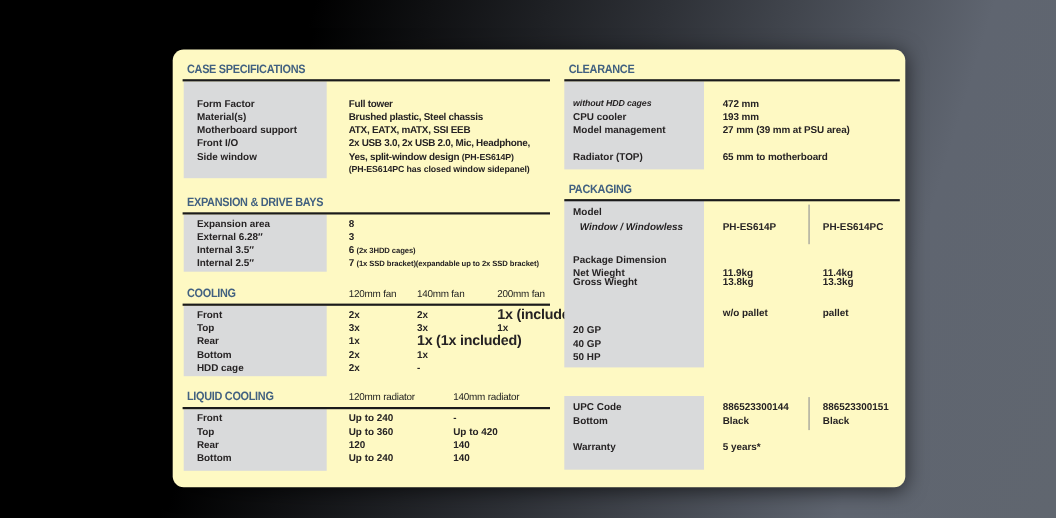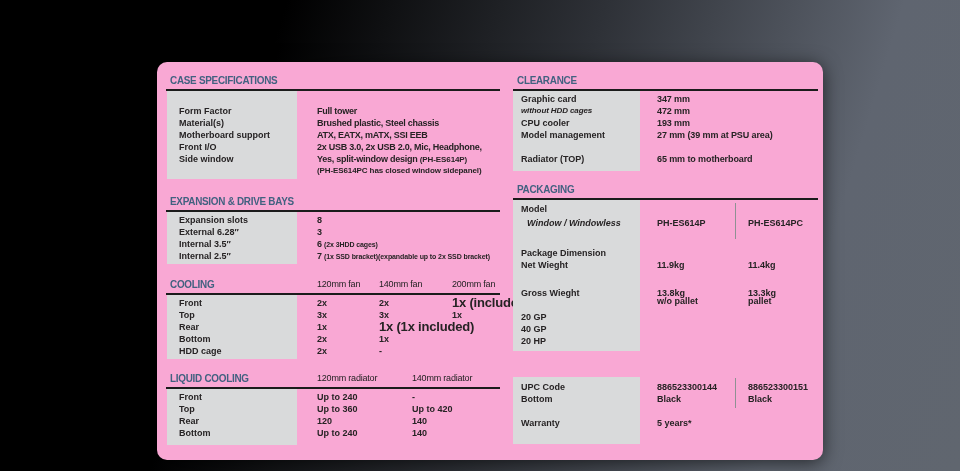--- a/index.html
+++ b/index.html
@@ -3,23 +3,22 @@
 <meta charset="utf-8">
 <style>
   html,body{margin:0;padding:0;}
   body{
     width:960px;height:471px;overflow:hidden;position:relative;
     background:linear-gradient(107deg,#000 0%,#000 26%,#2e3137 55%,#5f6570 82%,#60666f 100%);
     font-family:"Liberation Sans","DejaVu Sans",sans-serif;
   }
   .sheet{
     position:absolute;left:157px;top:45px;width:666px;height:398px;
-    background:#f9a8d4;border-radius:10px;
+    background:#fef9c3;border-radius:10px;
     box-shadow:0 3px 18px rgba(0,0,0,.6);
-    margin-top:17px;
   }
   .sec{position:absolute;}
   .sec-title{
     position:absolute;left:4px;top:0;margin:0;height:13px;line-height:13px;
     font-size:11px;font-weight:700;color:#426180;letter-spacing:-0.3px;
     transform:scaleX(0.9);transform-origin:0 50%;white-space:nowrap;
   }
   .rule{position:absolute;left:0;top:15px;height:2px;width:100%;background:#1b1b1b;}
   .gray{position:absolute;background:#d9dadb;}
   .row{position:absolute;left:0;width:100%;height:12px;line-height:12px;white-space:nowrap;
@@ -76,21 +75,21 @@
     <div class="row" style="top:91px">
       <span class="val noteA">(PH-ES614PC has closed window sidepanel)</span>
     </div>
   </section>
 
   <section class="sec" style="left:9px;top:133px;width:334px;height:74px">
     <div class="gray" style="left:1px;top:17px;width:130px;height:52px"></div>
     <h2 class="sec-title">EXPANSION &amp; DRIVE BAYS</h2>
     <div class="rule"></div>
     <div class="row" style="top:19px">
-      <span class="lab">Expansion slots</span>
+      <span class="lab">Expansion area</span>
       <span class="val">8</span>
     </div>
     <div class="row" style="top:31px">
       <span class="lab">External 6.28″</span>
       <span class="val">3</span>
     </div>
     <div class="row" style="top:43px">
       <span class="lab">Internal 3.5″</span>
       <span class="val"><span>6</span> <span class="note">(2x 3HDD cages)</span></span>
     </div>
@@ -164,24 +163,20 @@
       <span class="lab">Bottom</span>
       <span class="q1">Up to 240</span>
       <span class="q2">140</span>
     </div>
   </section>
 
   <section class="sec" style="left:356px;top:12px;width:305px;height:100px">
     <div class="gray" style="left:0;top:17px;width:127px;height:80px"></div>
     <h2 class="sec-title">CLEARANCE</h2>
     <div class="rule"></div>
-    <div class="row" style="top:19px">
-      <span class="labr">Graphic card</span>
-      <span class="valr">347 mm</span>
-    </div>
     <div class="row" style="top:31px">
       <span class="labr lit">without HDD cages</span>
       <span class="valr">472 mm</span>
     </div>
     <div class="row" style="top:43px">
       <span class="labr">CPU cooler</span>
       <span class="valr">193 mm</span>
     </div>
     <div class="row" style="top:55px">
       <span class="labr">Model management</span>
@@ -209,37 +204,37 @@
     <div class="row" style="top:64px">
       <span class="labr">Package Dimension</span>
       <span class="ca"></span>
       <span class="cb"></span>
     </div>
     <div class="row" style="top:76px">
       <span class="labr">Net Wieght</span>
       <span class="ca">11.9kg</span>
       <span class="cb">11.4kg</span>
     </div>
-    <div class="row" style="top:104px">
+    <div class="row" style="top:84px">
       <span class="labr">Gross Wieght</span>
       <span class="ca">13.8kg</span>
       <span class="cb">13.3kg</span>
     </div>
     <div class="row" style="top:112px">
       <span class="ca">w/o pallet</span>
       <span class="cb">pallet</span>
     </div>
     <div class="row" style="top:128px">
       <span class="labr">20 GP</span>
     </div>
     <div class="row" style="top:140px">
       <span class="labr">40 GP</span>
     </div>
     <div class="row" style="top:152px">
-      <span class="labr">20 HP</span>
+      <span class="labr">50 HP</span>
     </div>
   </section>
 
   <section class="sec" style="left:356px;top:315px;width:305px;height:67px">
     <div class="gray" style="left:0;top:0;width:127px;height:67px"></div>
     <div class="vdiv" style="left:222px;top:1px;height:30px"></div>
     <div class="row" style="top:4px">
       <span class="labr">UPC Code</span>
       <span class="ca">886523300144</span>
       <span class="cb">886523300151</span>

